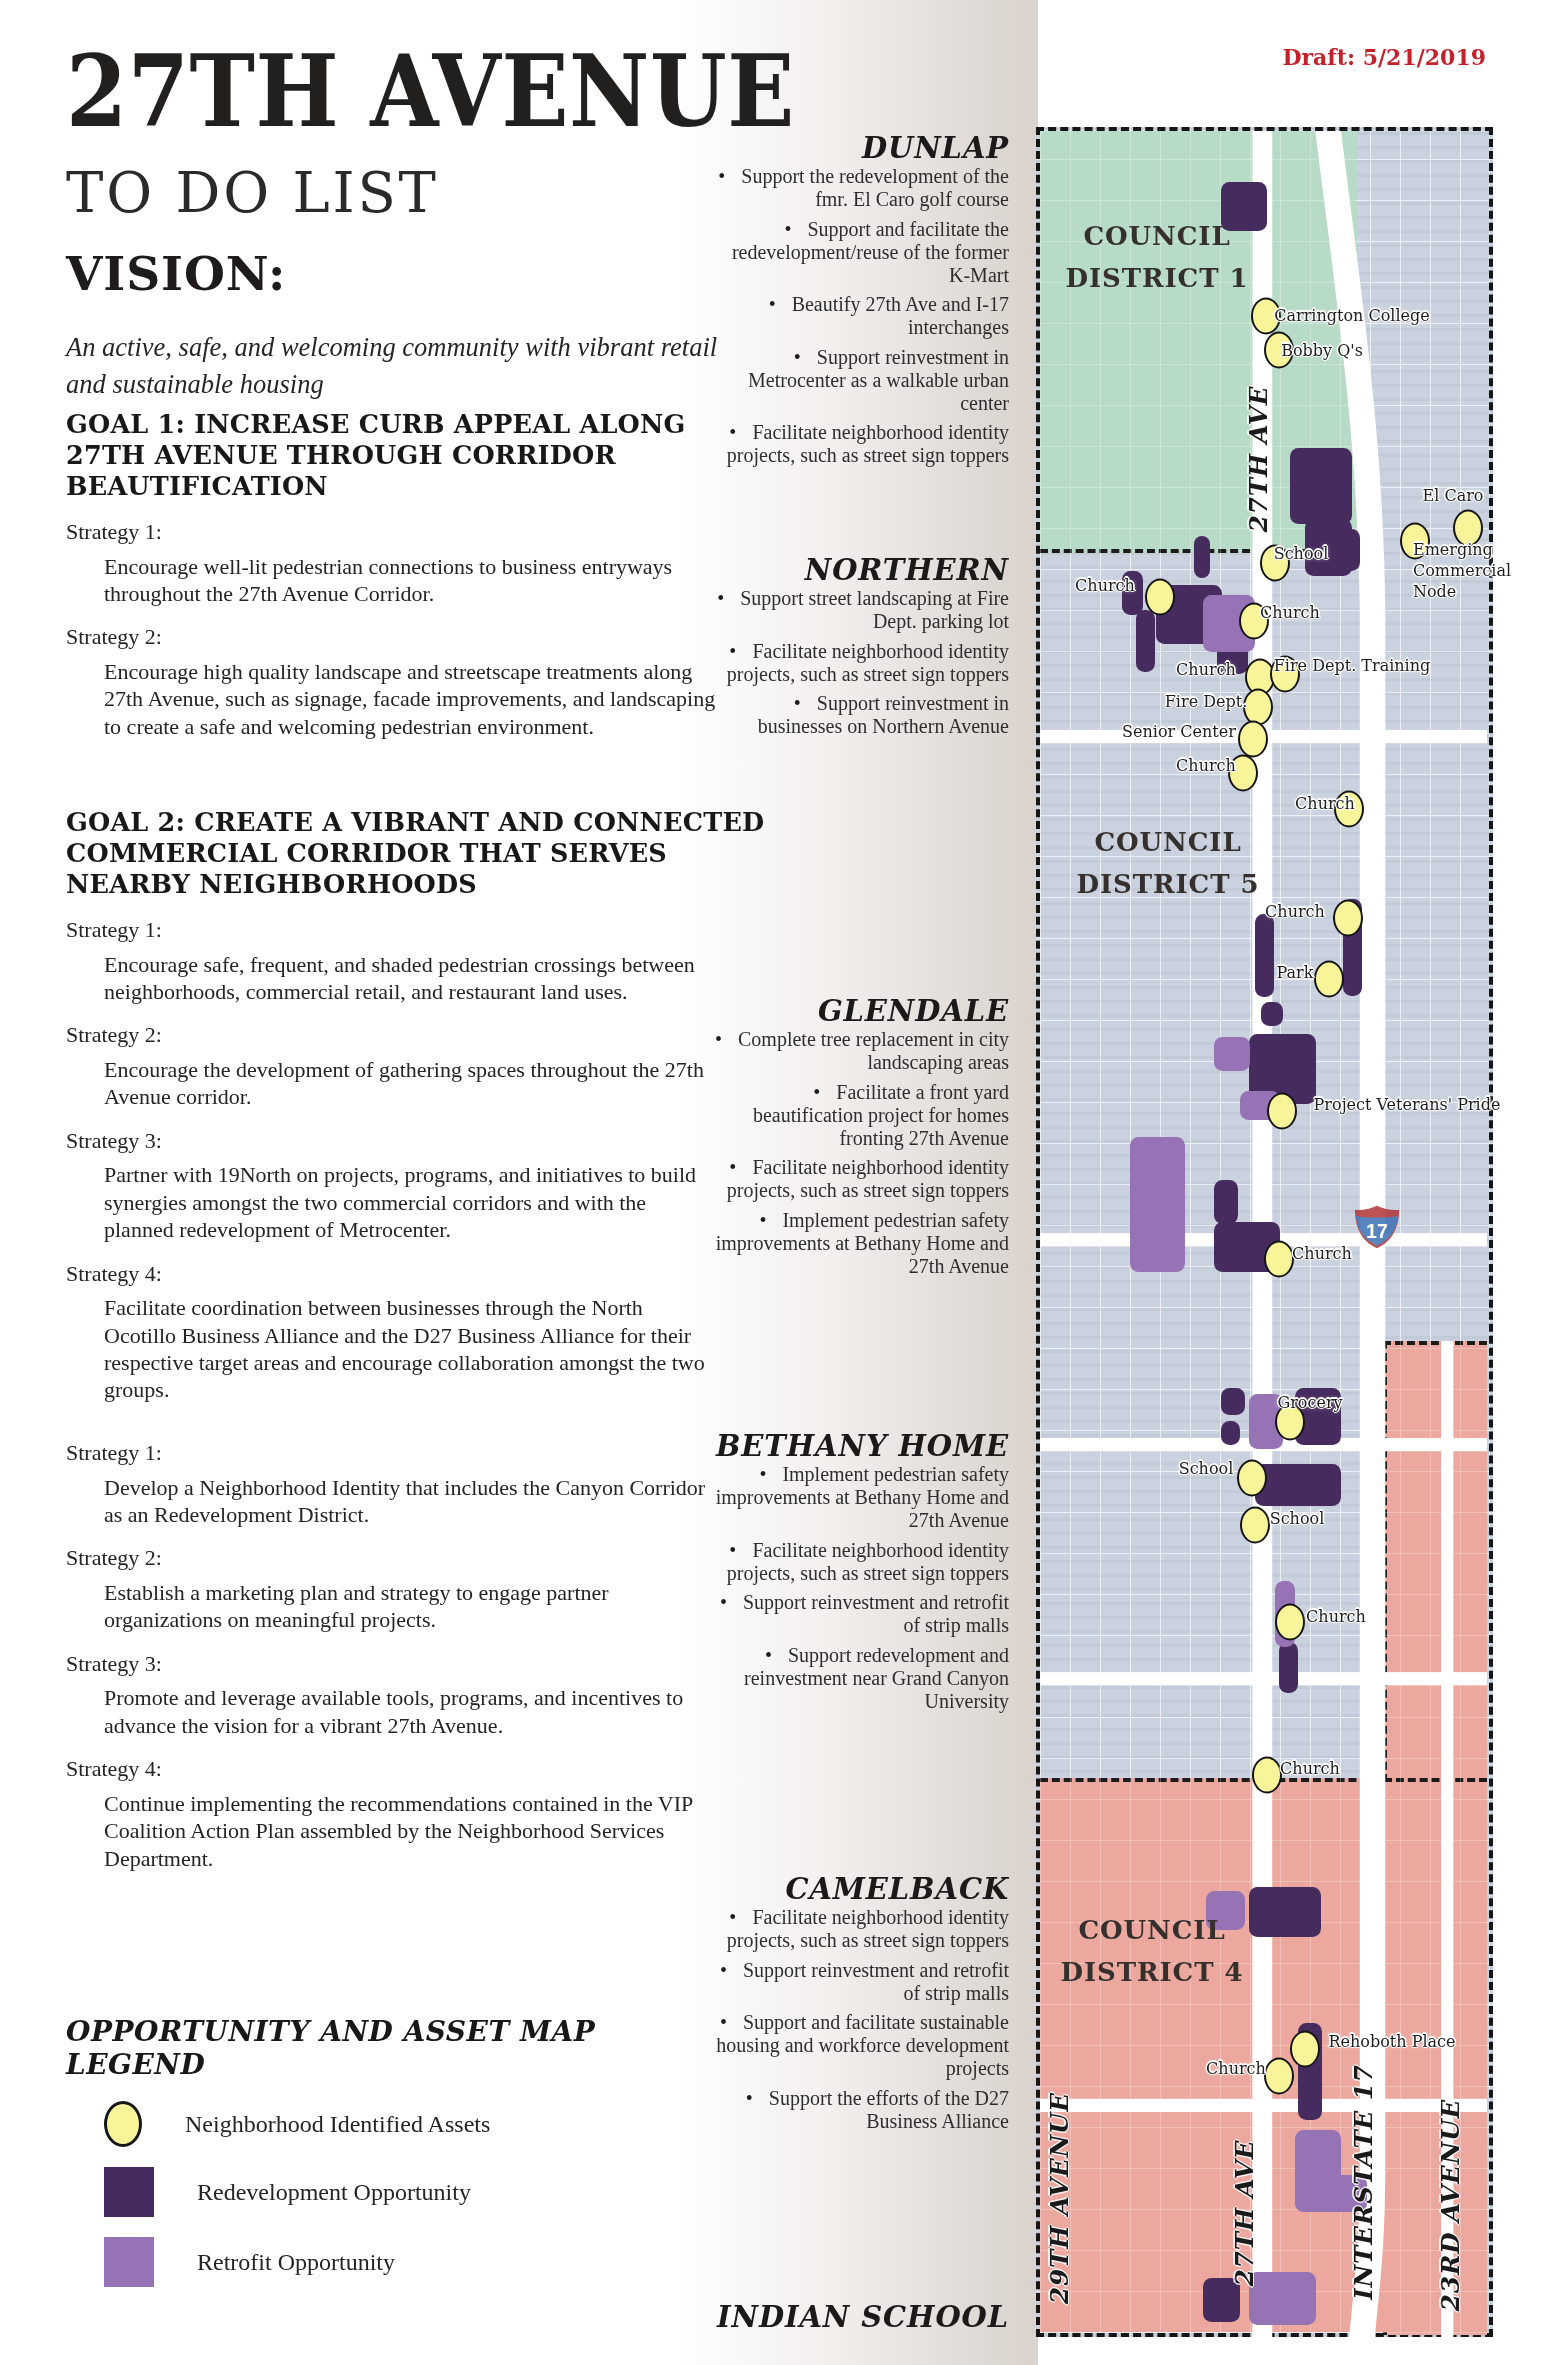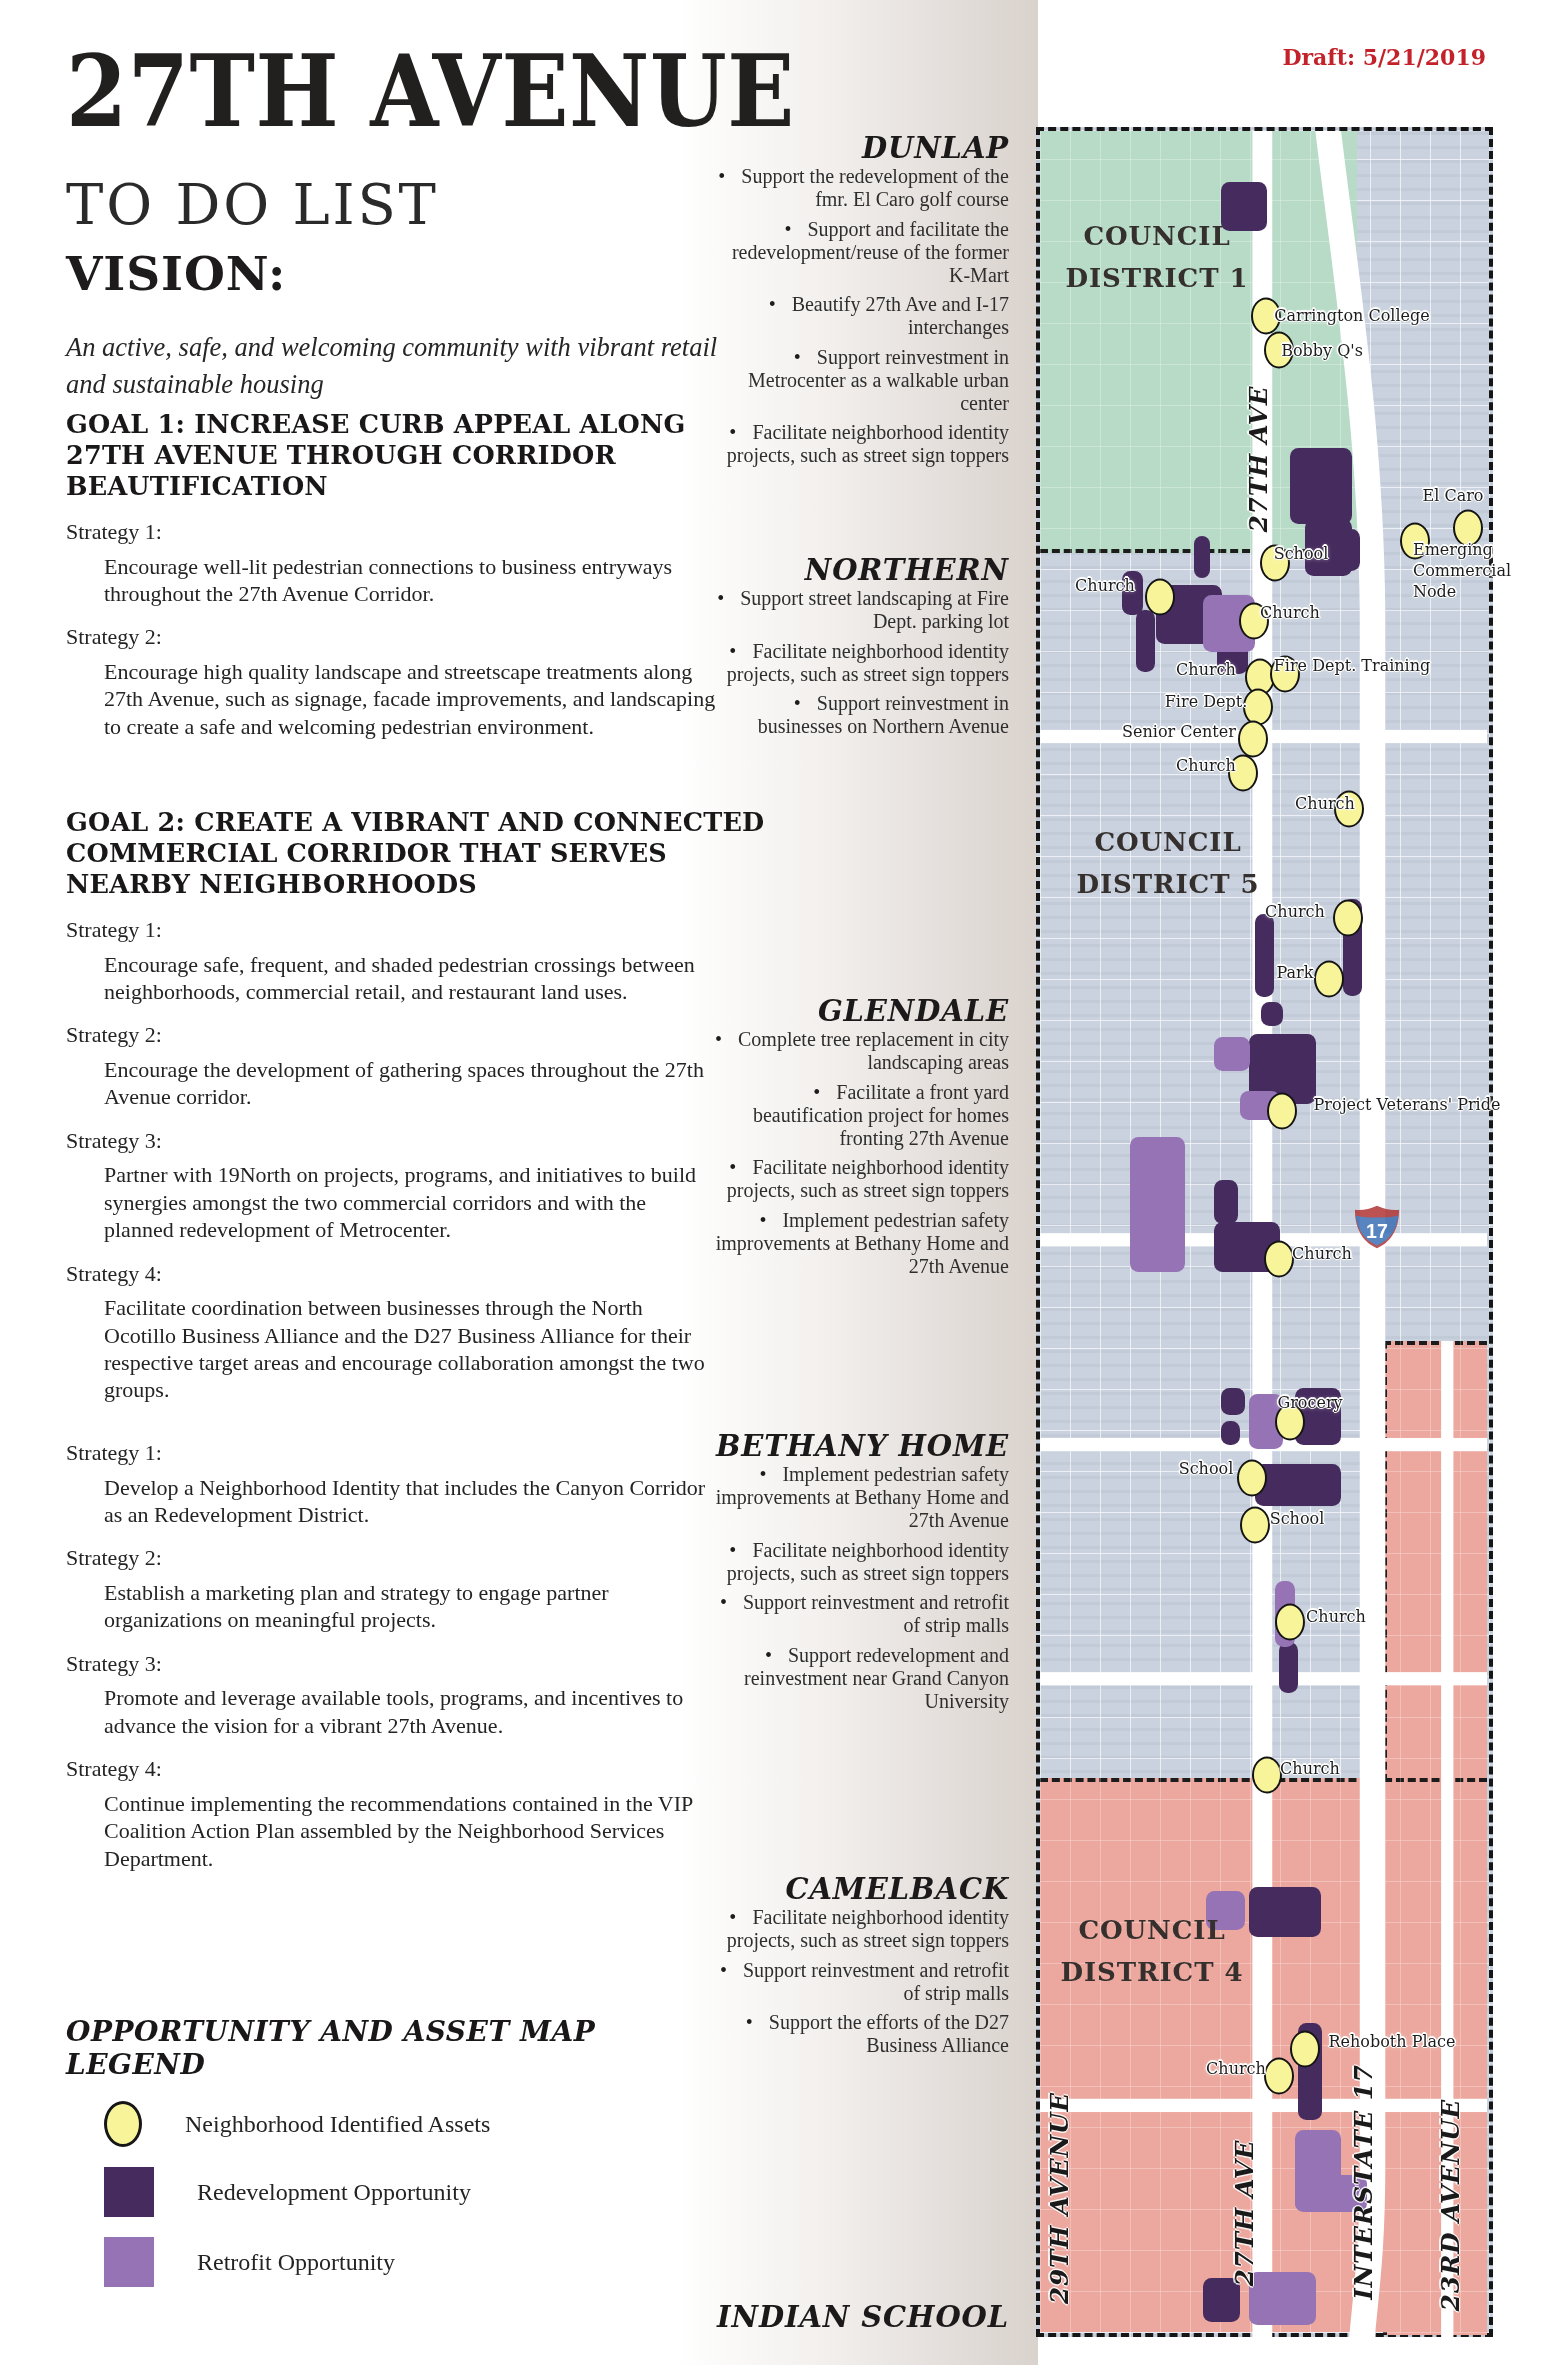--- a/index.html
+++ b/index.html
@@ -9,21 +9,21 @@
   *{margin:0;padding:0;box-sizing:border-box}
   html,body{width:1561px;height:2413px}
   body{position:relative;background:#fff;font-family:"Liberation Serif",serif;color:#222;overflow:hidden}
 
   
   .col-grad{position:absolute;left:677px;top:0;width:361px;height:2413px;
     background:linear-gradient(90deg,#ffffff 0%,#f3f0ee 40%,#d9d2cd 100%);z-index:0}
   .title-block{position:absolute;left:66px;top:42px;z-index:2}
   .big-title{font-family:"DejaVu Serif",serif;font-weight:bold;font-size:88px;line-height:1;
     letter-spacing:0.5px;color:#221f1f;transform:scaleY(1.12);transform-origin:left top;white-space:nowrap}
-  .sub-title{font-family:"DejaVu Serif",serif;font-size:56px;letter-spacing:2.8px;color:#2a2a2a;margin-top:42px;white-space:nowrap}
+  .sub-title{font-family:"DejaVu Serif",serif;font-size:56px;letter-spacing:2.8px;color:#2a2a2a;margin-top:30px;white-space:nowrap}
   .draft{position:absolute;top:44px;right:75px;font-family:"DejaVu Serif",serif;font-weight:bold;
     font-size:22px;color:var(--red);z-index:2;white-space:nowrap}
 
   .vision{position:absolute;left:66px;top:246px;width:691px;z-index:2}
   .vision-h{font-family:"DejaVu Serif",serif;font-weight:bold;font-size:47px;letter-spacing:0.9px;color:#1d1b1b}
   .vision-t{font-style:italic;font-size:26.5px;line-height:37px;margin-top:28px;color:#262626}
 
   .goal{position:absolute;left:66px;width:700px;z-index:2}
   .goal-heading{font-family:"DejaVu Serif",serif;font-weight:bold;font-size:25.5px;line-height:31px;
     letter-spacing:0.2px;color:#191717;text-transform:uppercase}
@@ -185,20 +185,21 @@
         <li><span class="b">•</span><span>Facilitate neighborhood identity projects, such as street sign toppers</span></li>
         <li><span class="b">•</span><span>Support reinvestment and retrofit of strip malls</span></li>
         <li><span class="b">•</span><span>Support redevelopment and reinvestment near Grand Canyon University</span></li>
       </ul>
     </section>
     <section class="todo-sec" style="top: 1872px;">
       <h3 class="todo-h">CAMELBACK</h3>
       <ul class="todo-ul">
         <li><span class="b">•</span><span>Facilitate neighborhood identity projects, such as street sign toppers</span></li>
         <li><span class="b">•</span><span>Support reinvestment and retrofit of strip malls</span></li>
+        <li><span class="b">•</span><span>Support and facilitate sustainable housing and workforce development projects</span></li>
         <li><span class="b">•</span><span>Support the efforts of the D27 Business Alliance</span></li>
       </ul>
     </section>
     <section class="todo-sec" style="top: 2300px;">
       <h3 class="todo-h">INDIAN SCHOOL</h3>
     </section>
   </div>
 
 <div class="map">
   <div class="tint d1"></div>

